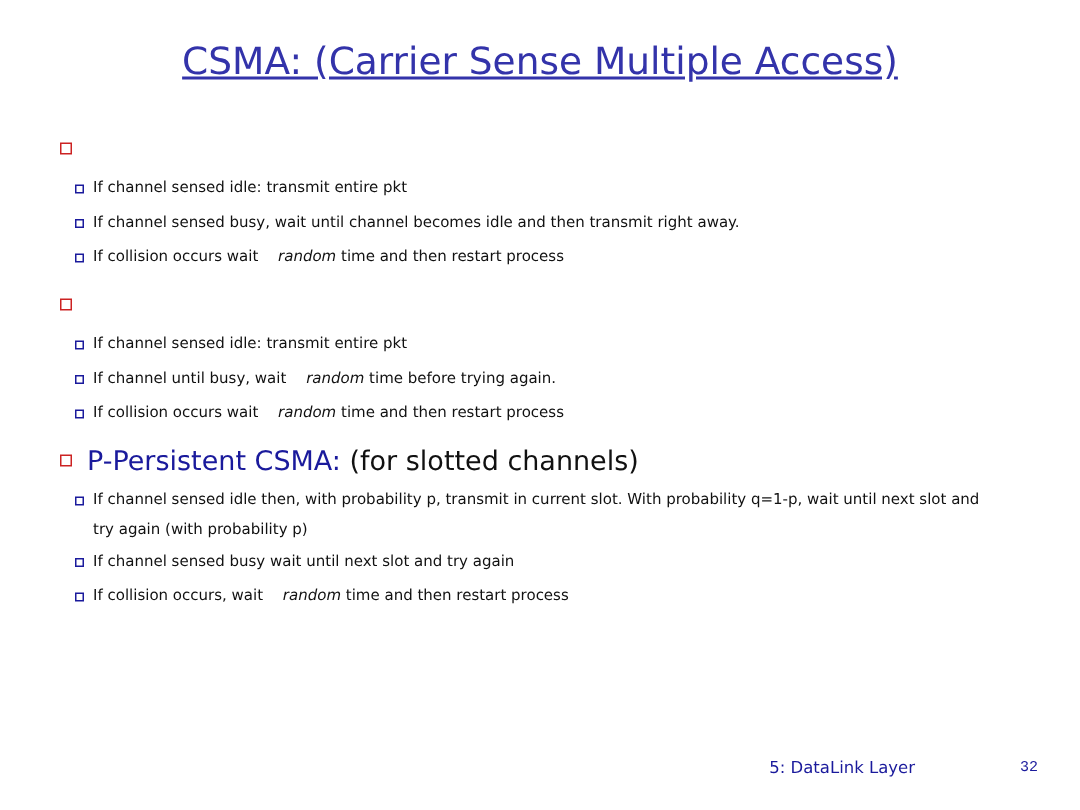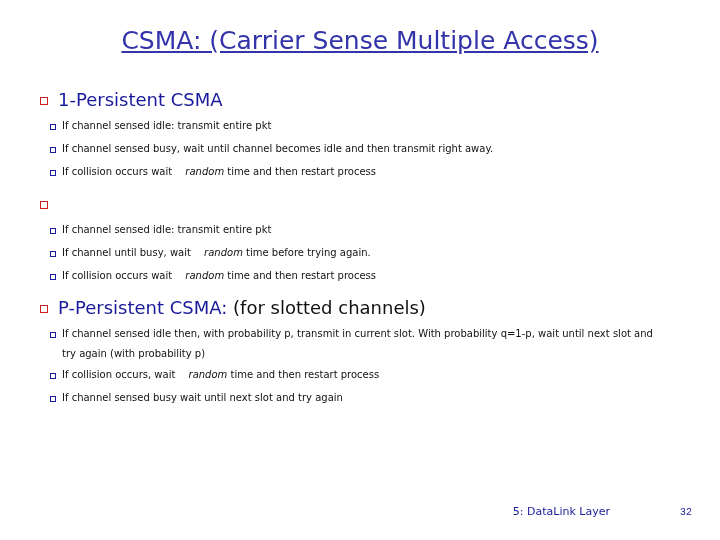--- a/index.html
+++ b/index.html
@@ -134,21 +134,20 @@
 
 <div class="slide">
 
   <div class="slide-title">CSMA: (Carrier Sense Multiple Access)</div>
 
   <div class="body">
 
     <div>
       <div class="lvl1">
         <span class="bullet"><span class="sq"></span></span>
-        <span class="lvl1-text"><span>1-Persistent CSMA</span><span class="cont"></span></span>
       </div>
       <div class="lvl2-group">
         <div class="lvl2">
           <span class="bullet2"><span class="sq2"></span></span>
           <span class="lvl2-text"><span>If channel sensed idle: transmit entire pkt</span><span class="ital"></span><span></span></span>
         </div>
         <div class="lvl2">
           <span class="bullet2"><span class="sq2"></span></span>
           <span class="lvl2-text"><span>If channel sensed busy, wait until channel becomes idle and then transmit right away.</span><span class="ital"></span><span></span></span>
         </div>
@@ -184,25 +183,25 @@
         <span class="bullet"><span class="sq"></span></span>
         <span class="lvl1-text"><span>P-Persistent CSMA:</span><span class="cont"> (for slotted channels)</span></span>
       </div>
       <div class="lvl2-group">
         <div class="lvl2">
           <span class="bullet2"><span class="sq2"></span></span>
           <span class="lvl2-text"><span> If channel sensed idle then, with probability p, transmit in current slot.  With probability q=1-p, wait until next slot and try again (with probability p)</span><span class="ital"></span><span></span></span>
         </div>
         <div class="lvl2">
           <span class="bullet2"><span class="sq2"></span></span>
+          <span class="lvl2-text"><span>If channel sensed busy wait until next slot and try again</span><span class="ital"></span><span></span></span>
+        </div>
+        <div class="lvl2">
+          <span class="bullet2"><span class="sq2"></span></span>
           <span class="lvl2-text"><span>If collision occurs, wait </span><span class="ital">random</span><span> time and then restart process</span></span>
-        </div>
-        <div class="lvl2">
-          <span class="bullet2"><span class="sq2"></span></span>
-          <span class="lvl2-text"><span>If channel sensed busy wait until next slot and try again</span><span class="ital"></span><span></span></span>
         </div>
       </div>
     </div>
 
   </div>
 
   <div class="footer">
     <span class="footer-text">5: DataLink Layer</span>
     <span class="footer-num">32</span>
   </div>

